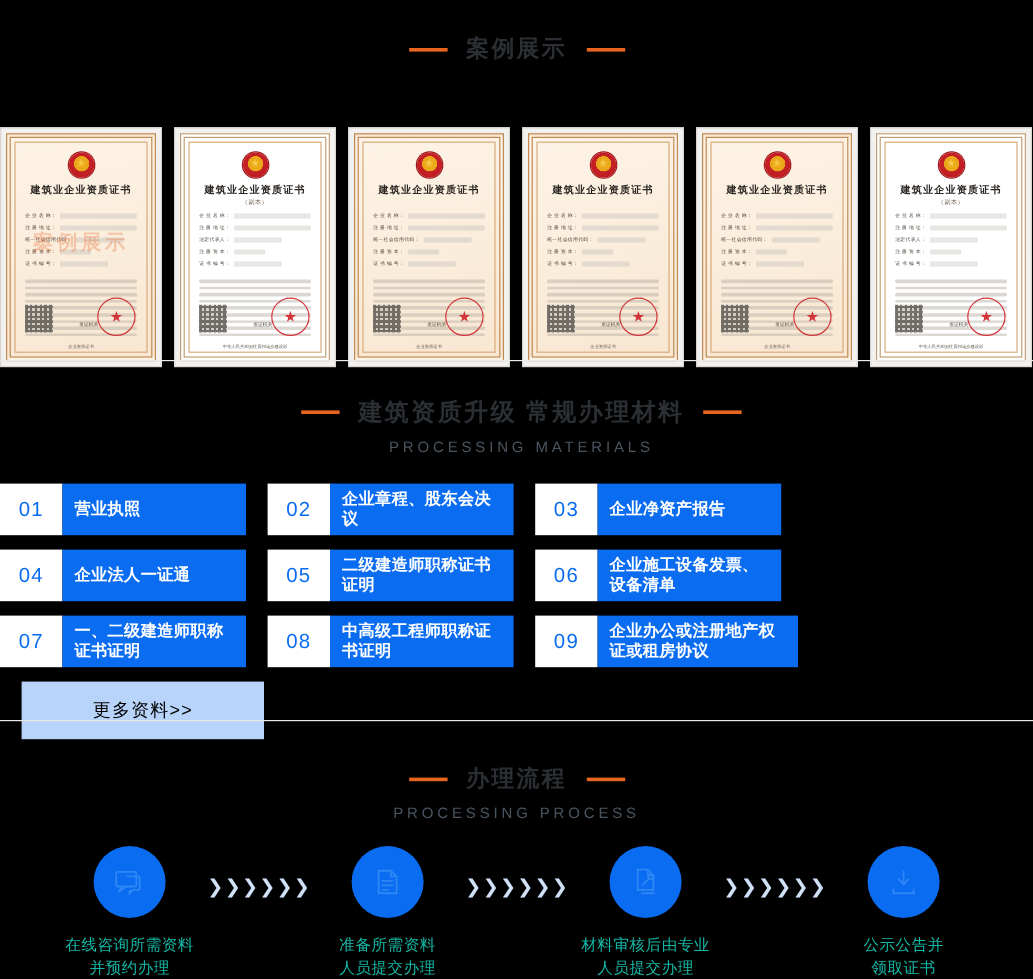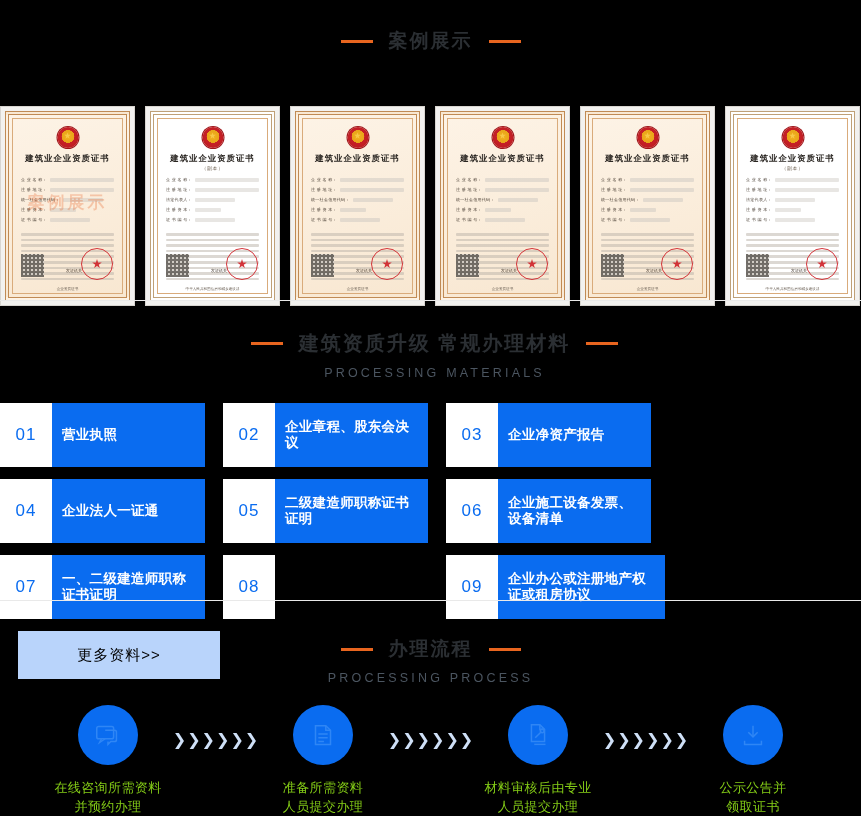--- a/index.html
+++ b/index.html
@@ -105,21 +105,21 @@
   
   .divider { position:absolute; left:0; width:861px; height:1px; background:#e9e9e9; }
 
   
   .mat-head { position:absolute; left:0; top:330px; width:797px;margin-left:36px; }
   .mat-grid {
     position:absolute; left:0; top:403px; width:861px;
     display:flex; flex-wrap:wrap; gap:12px 18px;
   }
   .mat-item {
-    display:flex; align-items:stretch; width:205px; height:64px;
+    display:flex; align-items:stretch; width:205px; height:43px;
     flex:0 0 205px;
   }
   .mat-num {
     flex:0 0 52px; background:#ffffff; color:#0a6cf0;
     display:flex; align-items:center; justify-content:center;
     font-size:17px; letter-spacing:1px; font-weight:400;
   }
   .mat-body {
     flex:1; background:#0a6cf0; color:#ffffff;
     display:flex; align-items:center; padding:0 10px;
@@ -139,21 +139,21 @@
     position:absolute; left:0; top:705px; width:861px;
     display:flex; align-items:flex-start; justify-content:center;
   }
   .proc-step { width:130px; text-align:center; }
   .circle {
     width:60px; height:60px; border-radius:50%; background:#0a6cf0;
     margin:0 auto; display:flex; align-items:center; justify-content:center;
   }
   .circle svg { display:block; }
   .proc-label {
-    margin-top:14px; font-size:13px; color:#84cc16; line-height:1.45;
+    margin-top:14px; font-size:13px; color:#14b8a6; line-height:1.45;
     letter-spacing:.4px;
   }
   .chev {
     width:85px; display:flex; align-items:center; justify-content:center;
     gap:1px; margin-top:27px; color:#cfe0f7;
   }
   .chev span { font-size:16px; font-weight:700; line-height:1; }
 </style>
 </head>
 <body>
@@ -471,20 +471,21 @@
       <div class="mat-item">
         <div class="mat-num">06</div>
         <div class="mat-body">企业施工设备发票、设备清单</div>
       </div>
       <div class="mat-item">
         <div class="mat-num">07</div>
         <div class="mat-body">一、二级建造师职称证书证明</div>
       </div>
       <div class="mat-item">
         <div class="mat-num">08</div>
+        <div class="mat-body">中高级工程师职称证书证明</div>
       </div>
       <div class="mat-item w-l">
         <div class="mat-num">09</div>
         <div class="mat-body">企业办公或注册地产权证或租房协议</div>
       </div>
       <div class="mat-more">更多资料&gt;&gt;</div>
     </div>
 
   <div class="divider" style="top:600px;"></div>
 

